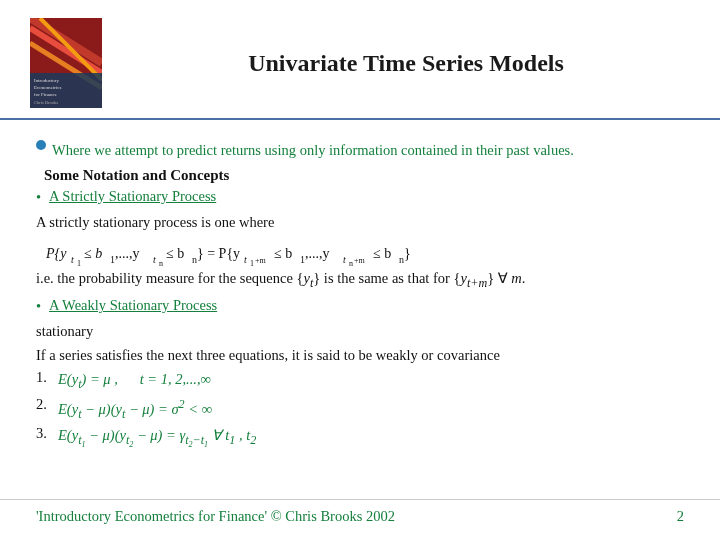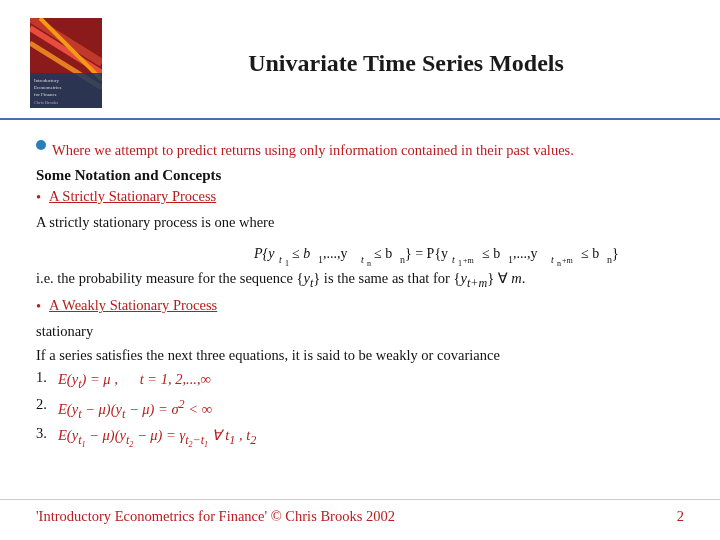--- a/index.html
+++ b/index.html
@@ -82,37 +82,37 @@
     .bullet-symbol {
       margin-right: 8px;
       font-size: 15px;
       flex-shrink: 0;
       padding-top: 1px;
     }
 
     .text-normal {
       font-size: 14.5px;
       line-height: 1.45;
-      color: #b91c1c;
+      color: #15803d;
     }
 
     .text-underline {
       text-decoration: underline;
     }
 
     .section-heading {
       font-weight: bold;
       font-size: 15px;
-      margin: 6px 0 2px 0;
+      margin: 6px 0 2px 8px;
       color: #111;
     }
 
     .formula-img {
       display: flex;
-      justify-content: flex-end;
+      justify-content: flex-start;
       align-items: center;
       margin: 0 0;
     }
 
     
     .math {
       font-style: italic;
       font-family: "Times New Roman", Times, serif;
     }
 

